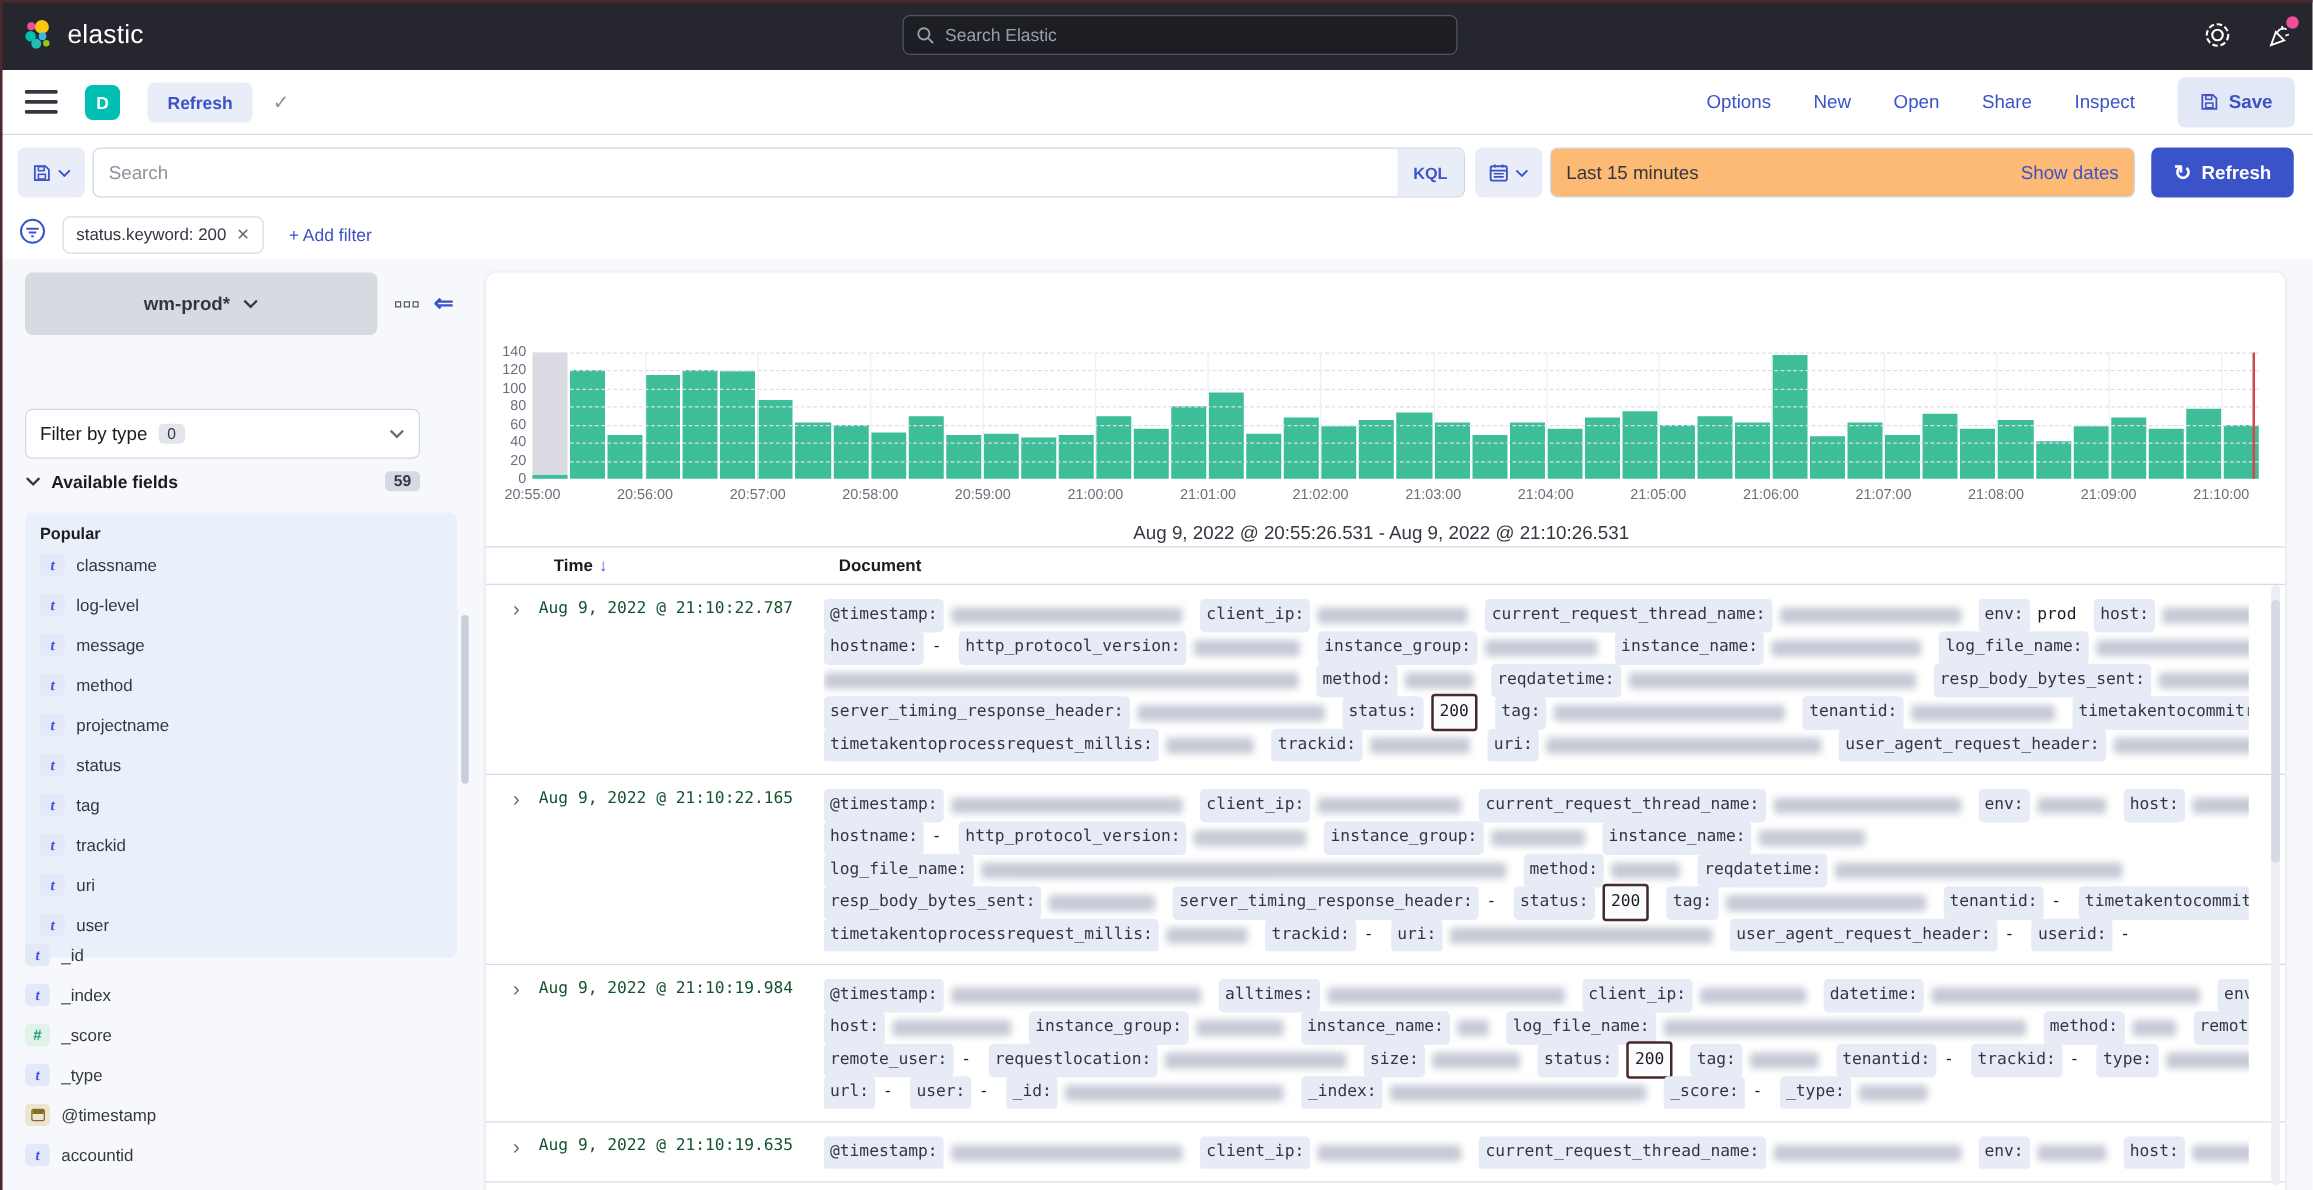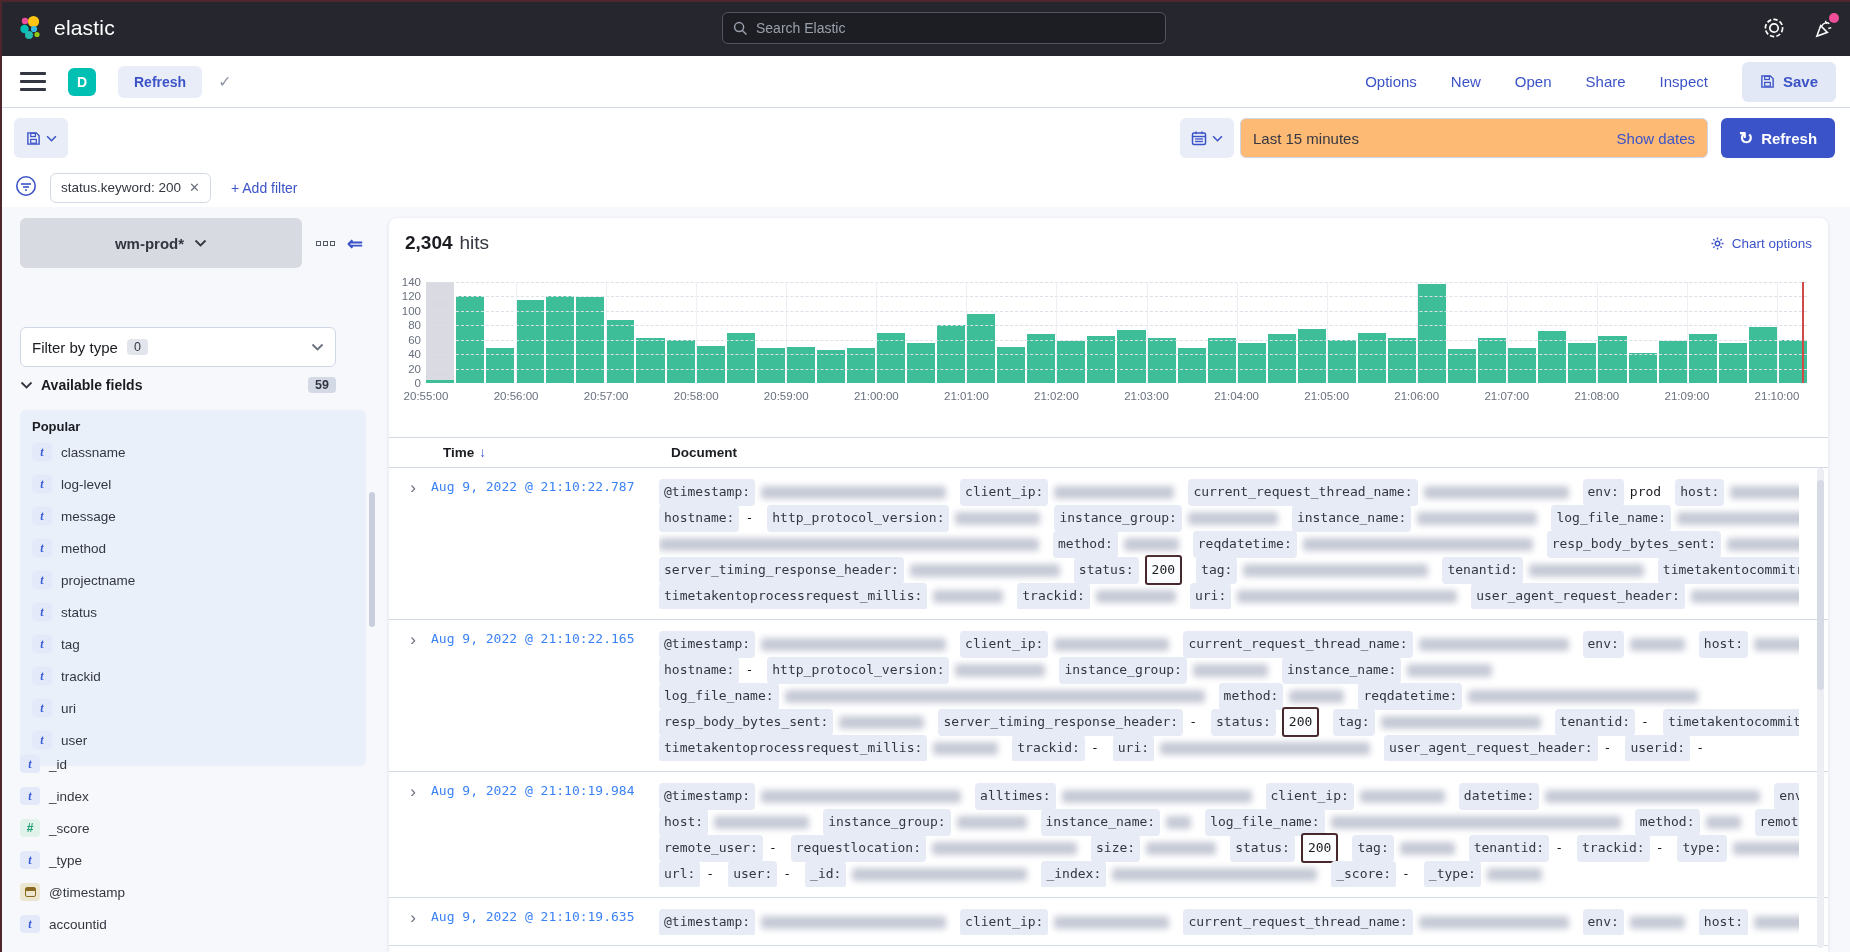--- a/index.html
+++ b/index.html
@@ -105,21 +105,21 @@
   .chart-sub{position:absolute;left:0;right:0;top:138px;text-align:center;font-size:15px;color:#343741;}
 
   
   .dtable{position:absolute;left:0;top:219px;width:1439px;}
   .thead{height:31px;border-top:1px solid #d3dae6;border-bottom:1px solid #d3dae6;display:flex;align-items:center;padding-left:12px;}
   .th-time{margin-left:42px;width:228px;font-size:13.5px;font-weight:bold;color:#1a1c21;display:flex;gap:5px;align-items:center;cursor:pointer;}
   .th-time .arr{color:#3c53c7;font-weight:normal;}
   .th-doc{font-size:13.5px;font-weight:bold;color:#1a1c21;}
   .trow{position:relative;border-bottom:1px solid #d3dae6;padding:11px 0 10px 0;display:flex;}
   .expander{position:absolute;left:14px;top:10px;width:20px;height:20px;color:#69707d;font-size:17px;display:flex;align-items:center;justify-content:center;cursor:pointer;}
-  .t-time{margin-left:42px;width:228px;font-size:13px;color:#3b82f6;flex-shrink:0;}
+  .t-time{margin-left:42px;width:228px;font-size:13px;color:#14532d;flex-shrink:0;}
   .t-doc{width:1140px;font-size:13px;color:#343741;line-height:26px;overflow:hidden;}
   .dline{height:26px;white-space:nowrap;display:flex;align-items:center;}
   .tk{display:inline-flex;align-items:center;gap:6px;margin-right:14px;}
   .fld{background:#e7ebf6;border-radius:4px;padding:0.5px 5px;color:#343741;}
   .blur{display:inline-block;height:13px;border-radius:3px;background:#c6cad6;filter:blur(3px);}
   .pv{color:#1a1c21;}
   .hl200{border:2.5px solid #46272b;border-radius:3px;background:#fbfcfe;padding:0 5px;color:#1a1c21;}
   .tbl-scroll{position:absolute;right:4px;top:250px;width:7px;height:480px;border-radius:4px;background:#eceef4;}
   .tbl-scroll i{position:absolute;left:0;top:12px;width:7px;height:210px;border-radius:4px;background:#d6dae4;display:block;}
 </style>
@@ -200,20 +200,24 @@
   <div class="sq-btn">
     <svg width="15" height="15" viewBox="0 0 16 16">
       <path d="M2 2 h9 l3 3 v9 h-12 z" fill="none" stroke="#3c53c7" stroke-width="1.5"></path>
       <rect x="5" y="9" width="6" height="4" fill="none" stroke="#3c53c7" stroke-width="1.3"></rect>
       <rect x="5" y="2.5" width="5" height="3.4" fill="none" stroke="#3c53c7" stroke-width="1.3"></rect>
     </svg>
     <svg width="11" height="7" viewBox="0 0 12 8">
       <polyline points="1,1.5 6,6.5 11,1.5" fill="none" stroke="#3c53c7" stroke-width="1.8"></polyline>
     </svg>
   </div>
+  <div class="q-input">
+    <span class="ph">Search</span>
+    <span class="kql">KQL</span>
+  </div>
   <div class="cal-btn">
     <svg width="16" height="16" viewBox="0 0 16 16">
       <rect x="1.5" y="3" width="13" height="11.5" rx="1.5" fill="none" stroke="#3c53c7" stroke-width="1.5"></rect>
       <line x1="1.5" y1="6.5" x2="14.5" y2="6.5" stroke="#3c53c7" stroke-width="1.4"></line>
       <line x1="5" y1="1.5" x2="5" y2="4" stroke="#3c53c7" stroke-width="1.5"></line>
       <line x1="11" y1="1.5" x2="11" y2="4" stroke="#3c53c7" stroke-width="1.5"></line>
       <line x1="4" y1="9" x2="12" y2="9" stroke="#3c53c7" stroke-width="1.3"></line>
       <line x1="4" y1="11.5" x2="12" y2="11.5" stroke="#3c53c7" stroke-width="1.3"></line>
     </svg>
     <svg width="11" height="7" viewBox="0 0 12 8">
@@ -347,31 +351,20 @@
         </div>
         <div class="fitem">
           <span class="tok-t">t</span>
           <span class="nm">accountid</span>
         </div>
       </div>
     <div class="side-scroll"></div>
   </aside>
 
   <section class="main-panel">
-    <div class="hits-row">
-      <span class="hits-num">2,304</span>
-      <span class="hits-word">hits</span>
-      <div class="chart-options">
-        <svg width="15" height="15" viewBox="0 0 16 16">
-          <circle cx="8" cy="8" r="2.4" fill="none" stroke="#3c53c7" stroke-width="1.5"></circle>
-          <path d="M8 1.6 v2 M8 12.4 v2 M1.6 8 h2 M12.4 8 h2 M3.5 3.5 l1.4 1.4 M11.1 11.1 l1.4 1.4 M12.5 3.5 l-1.4 1.4 M4.9 11.1 l-1.4 1.4" stroke="#3c53c7" stroke-width="1.5"></path>
-        </svg>
-        <span>Chart options</span>
-      </div>
-    </div>
 
     <div class="chart">
       <div class="y-axis" id="y-axis">
           <div style="top: 103px;">0</div>
           <div style="top: 88.5714px;">20</div>
           <div style="top: 74.1429px;">40</div>
           <div style="top: 59.7143px;">60</div>
           <div style="top: 45.2857px;">80</div>
           <div style="top: 30.8571px;">100</div>
           <div style="top: 16.4286px;">120</div>
@@ -461,20 +454,21 @@
           <div style="left: 45.6522%;">21:02:00</div>
           <div style="left: 52.1739%;">21:03:00</div>
           <div style="left: 58.6957%;">21:04:00</div>
           <div style="left: 65.2174%;">21:05:00</div>
           <div style="left: 71.7391%;">21:06:00</div>
           <div style="left: 78.2609%;">21:07:00</div>
           <div style="left: 84.7826%;">21:08:00</div>
           <div style="left: 91.3043%;">21:09:00</div>
           <div style="left: 97.8261%;">21:10:00</div>
         </div>
+      <div class="chart-sub">Aug 9, 2022 @ 20:55:26.531 - Aug 9, 2022 @ 21:10:26.531</div>
     </div>
 
     <div class="dtable">
       <div class="thead">
         <div class="th-time">
           <span>Time</span>
           <span class="arr">↓</span>
         </div>
         <div class="th-doc">Document</div>
       </div>

